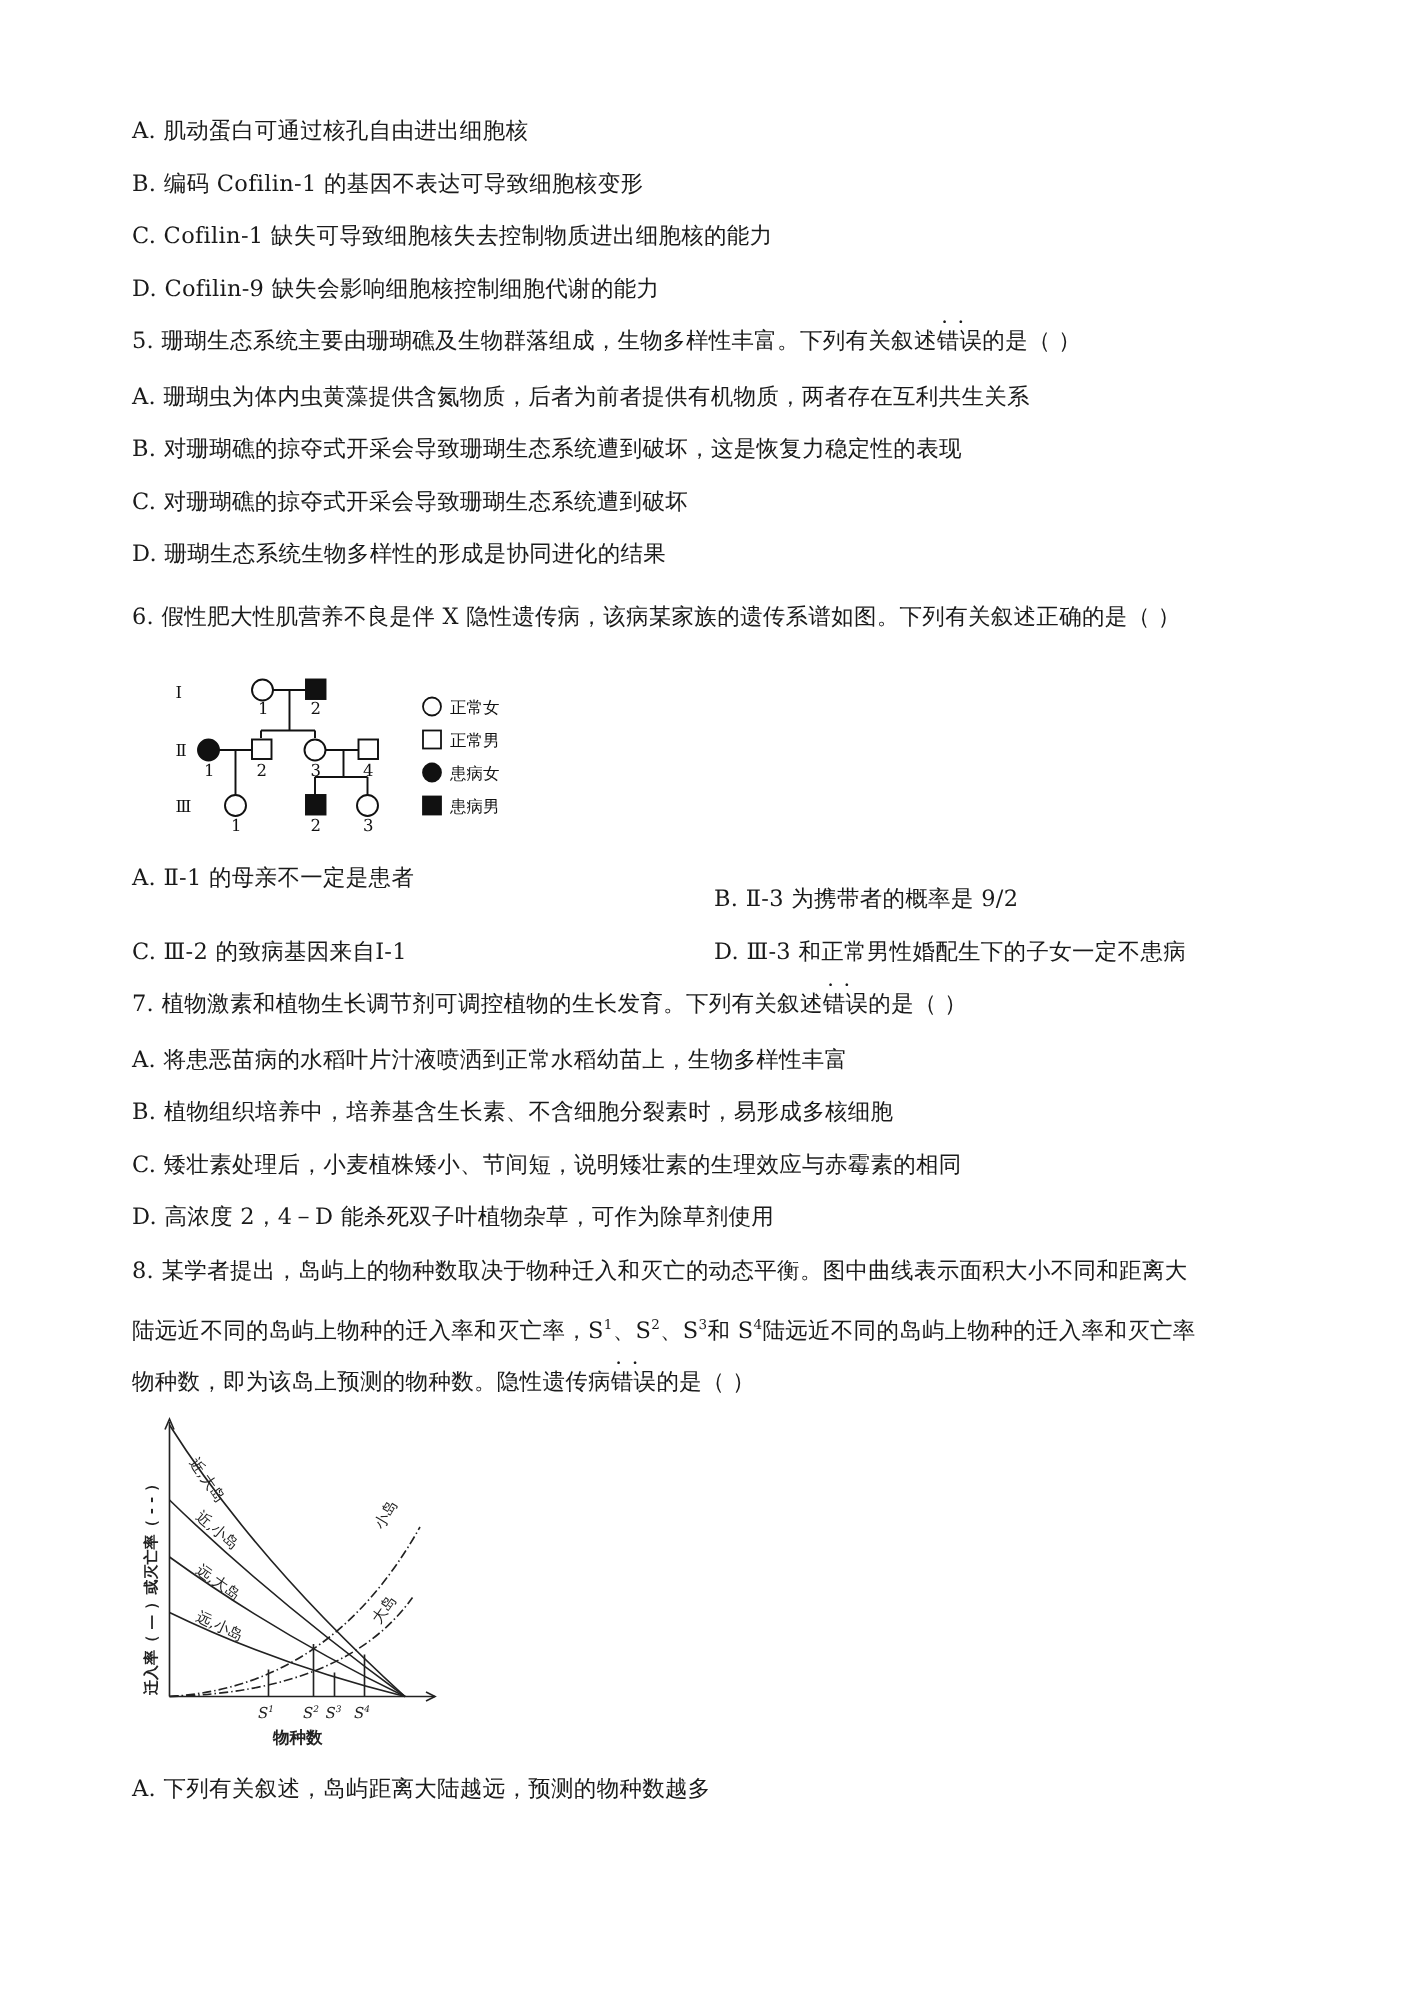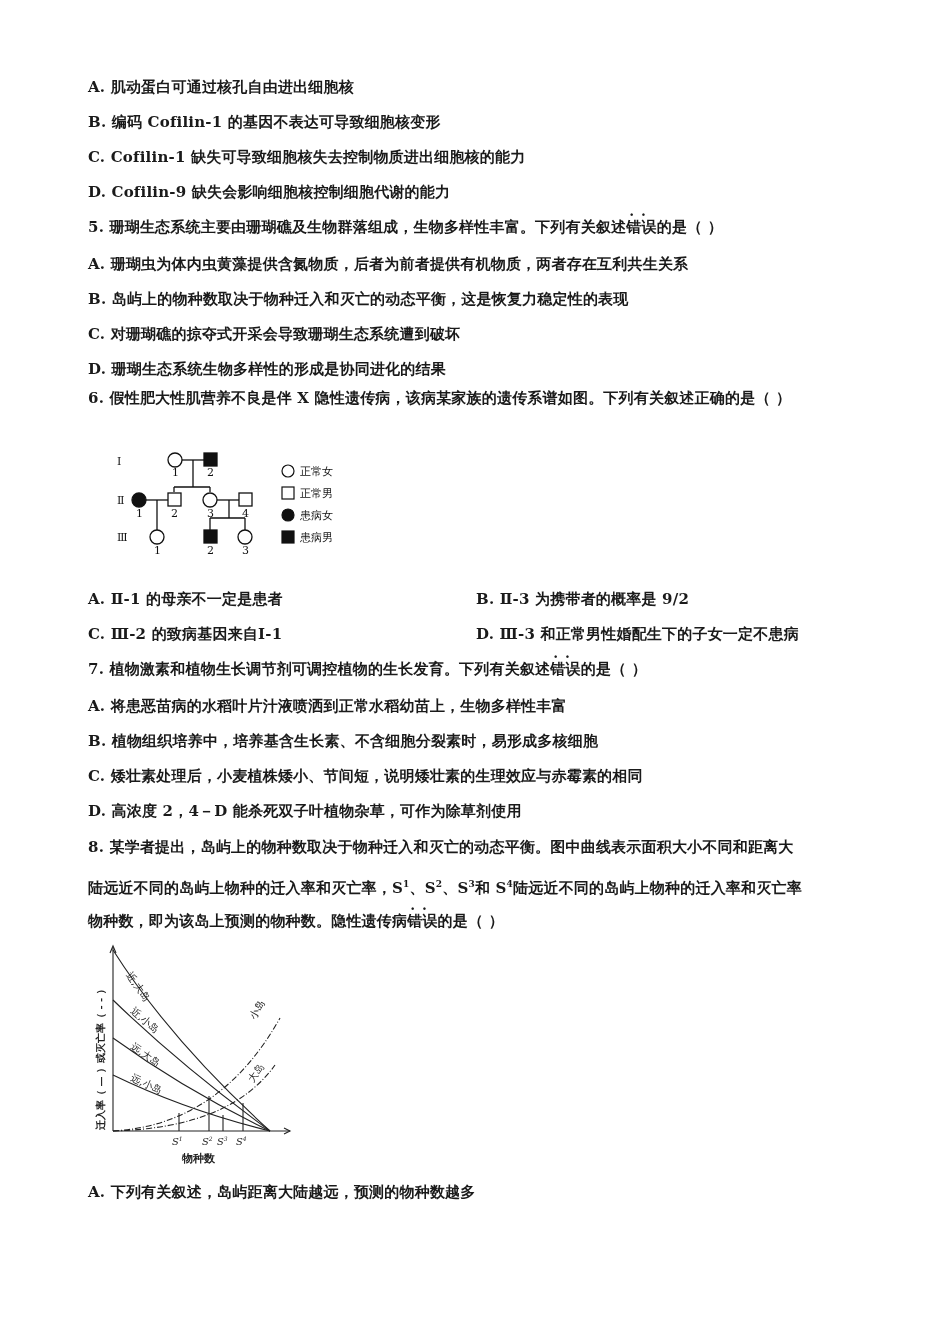--- a/index.html
+++ b/index.html
@@ -1,38 +1,38 @@
 <!DOCTYPE html>
 <html><head>
 <meta charset="utf-8">
 <style>
   html, body { margin: 0; padding: 0; background: #ffffff; }
   body { width: 950px; height: 1344px; position: relative; overflow: hidden;
          font-family: "DejaVu Serif", "Liberation Serif", serif; color: #1a1a1a; }
-  .line { position: absolute; left: 88px; font-size: 15px; line-height: 20px; white-space: nowrap; letter-spacing: 0.2px; font-weight: bold; }
+  .line { position: absolute; left: 88px; font-size: 15px; line-height: 20px; white-space: nowrap; letter-spacing: 0.2px; }
   .emph { position: relative; display: inline-block; }
   .emph::before { content: "\00B7\00A0\00B7"; position: absolute; top: -12px; left: 3px; font-size: 14px; letter-spacing: 1px; }
   .fig { position: absolute; }
   .footer { position: absolute; top: 1354px; left: 0; width: 950px; text-align: center; font-size: 14px; color: #333; margin-left: 36px; }
 </style>
 </head>
 <body>
 
 <div class="line" style="top:77px">A. 肌动蛋白可通过核孔自由进出细胞核</div>
 <div class="line" style="top:112px">B. 编码 Cofilin-1 的基因不表达可导致细胞核变形</div>
 <div class="line" style="top:147px">C. Cofilin-1 缺失可导致细胞核失去控制物质进出细胞核的能力</div>
 <div class="line" style="top:182px">D. Cofilin-9 缺失会影响细胞核控制细胞代谢的能力</div>
 
 <div class="line" style="top:217px"><span>5. 珊瑚生态系统主要由珊瑚礁及生物群落组成，生物多样性丰富。下列有关叙述</span><span class="emph">错误</span><span>的是（    ）</span></div>
 <div class="line" style="top:254px">A. 珊瑚虫为体内虫黄藻提供含氮物质，后者为前者提供有机物质，两者存在互利共生关系</div>
-<div class="line" style="top:289px">B. 岛屿上的物种数取决于物种迁入和灭亡的动态平衡，这是恢复力稳定性的表现</div>
+<div class="line" style="top:289px">B. 对珊瑚礁的掠夺式开采会导致珊瑚生态系统遭到破坏，这是恢复力稳定性的表现</div>
 <div class="line" style="top:324px">C. 对珊瑚礁的掠夺式开采会导致珊瑚生态系统遭到破坏</div>
 <div class="line" style="top:359px">D. 珊瑚生态系统生物多样性的形成是协同进化的结果</div>
 
-<div class="line" style="top:388px">6. 假性肥大性肌营养不良是伴 X 隐性遗传病，该病某家族的遗传系谱如图。下列有关叙述正确的是（    ）</div>
+<div class="line" style="top:401px">6. 假性肥大性肌营养不良是伴 X 隐性遗传病，该病某家族的遗传系谱如图。下列有关叙述正确的是（    ）</div>
 
 <svg class="fig" style="left:105px;top:445px" width="250" height="115" viewBox="0 0 250 115" font-family="DejaVu Serif, serif" font-size="11">
   <g stroke="#111" stroke-width="1.3" fill="none">
 
     <circle cx="70" cy="15" r="7" fill="#fff"></circle>
     <rect x="99" y="8" width="13" height="13" fill="#111"></rect>
     <line x1="77" y1="15" x2="99" y2="15"></line>
     <line x1="88" y1="15" x2="88" y2="42"></line>
     <line x1="69" y1="42" x2="105" y2="42"></line>
     <line x1="69" y1="42" x2="69" y2="47"></line>
@@ -76,21 +76,21 @@
     <rect x="177" y="86" width="12" height="12" fill="#111"></rect>
   </g>
   <g fill="#111" font-size="11">
     <text x="195" y="30">正常女</text>
     <text x="195" y="52">正常男</text>
     <text x="195" y="74">患病女</text>
     <text x="195" y="96">患病男</text>
   </g>
 </svg>
 
-<div class="line" style="top:589px">A. Ⅱ-1 的母亲不一定是患者</div>
+<div class="line" style="top:575px">A. Ⅱ-1 的母亲不一定是患者</div>
 <div class="line" style="top:589px;left:476px">B. Ⅱ-3 为携带者的概率是 9/2</div>
 <div class="line" style="top:624px">C. Ⅲ-2 的致病基因来自Ⅰ-1</div>
 <div class="line" style="top:624px;left:476px">D. Ⅲ-3 和正常男性婚配生下的子女一定不患病</div>
 
 <div class="line" style="top:659px"><span>7. 植物激素和植物生长调节剂可调控植物的生长发育。下列有关叙述</span><span class="emph">错误</span><span>的是（    ）</span></div>
 <div class="line" style="top:696px">A. 将患恶苗病的水稻叶片汁液喷洒到正常水稻幼苗上，生物多样性丰富</div>
 <div class="line" style="top:731px">B. 植物组织培养中，培养基含生长素、不含细胞分裂素时，易形成多核细胞</div>
 <div class="line" style="top:766px">C. 矮壮素处理后，小麦植株矮小、节间短，说明矮壮素的生理效应与赤霉素的相同</div>
 <div class="line" style="top:801px">D. 高浓度 2，4－D 能杀死双子叶植物杂草，可作为除草剂使用</div>
 

